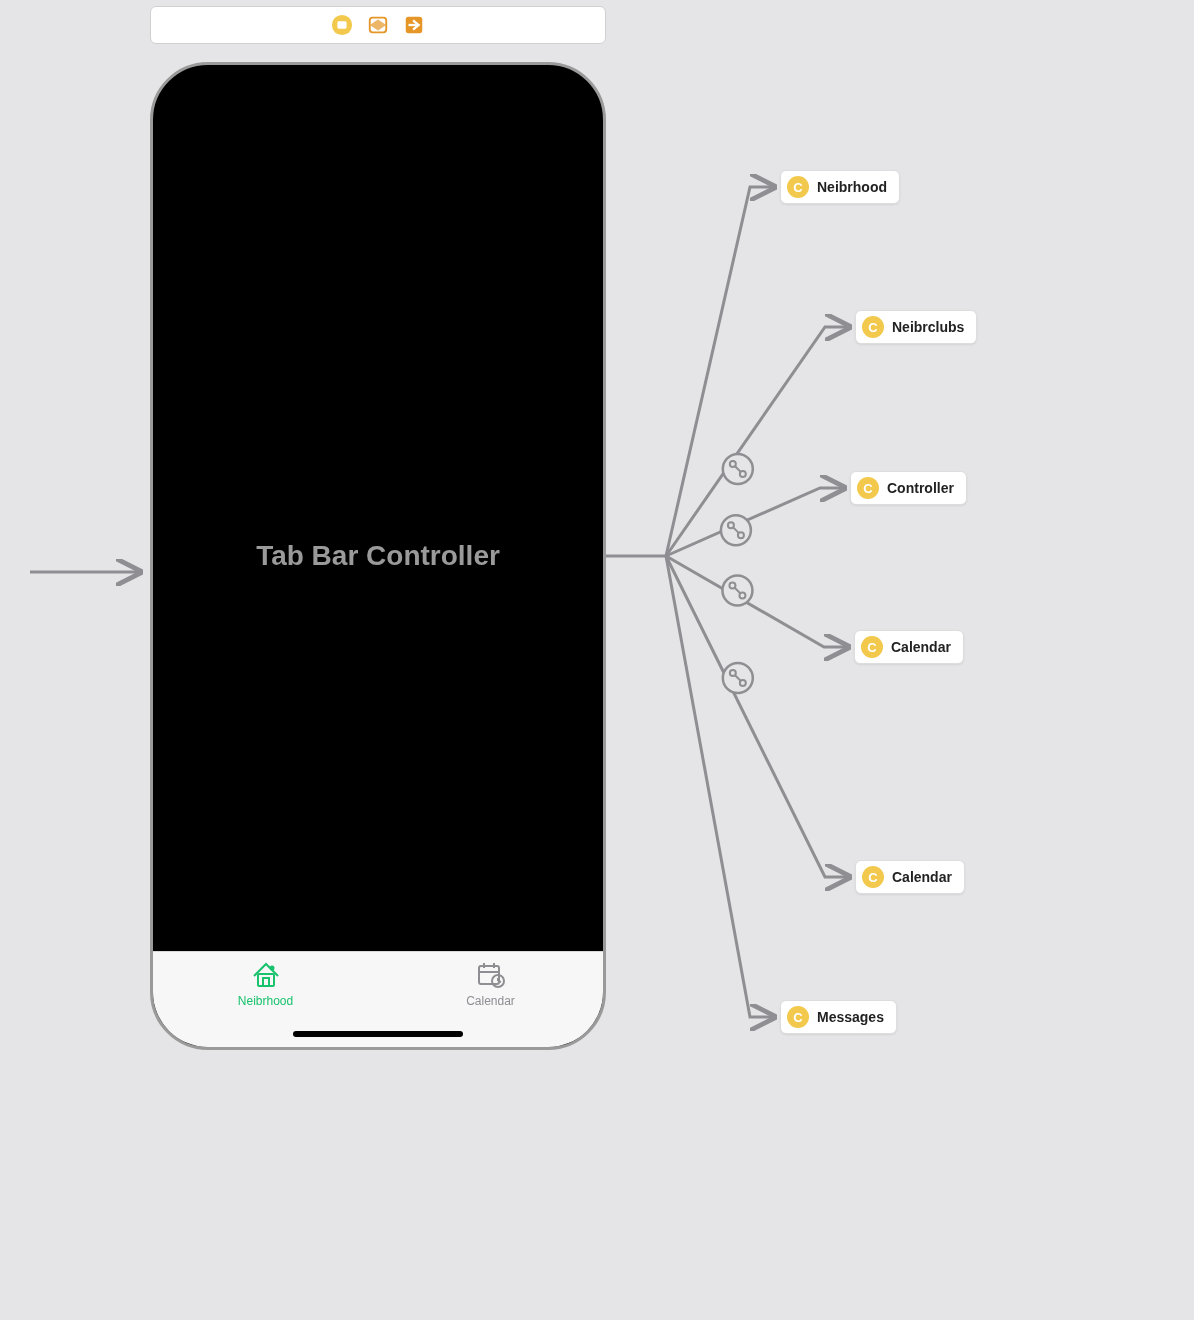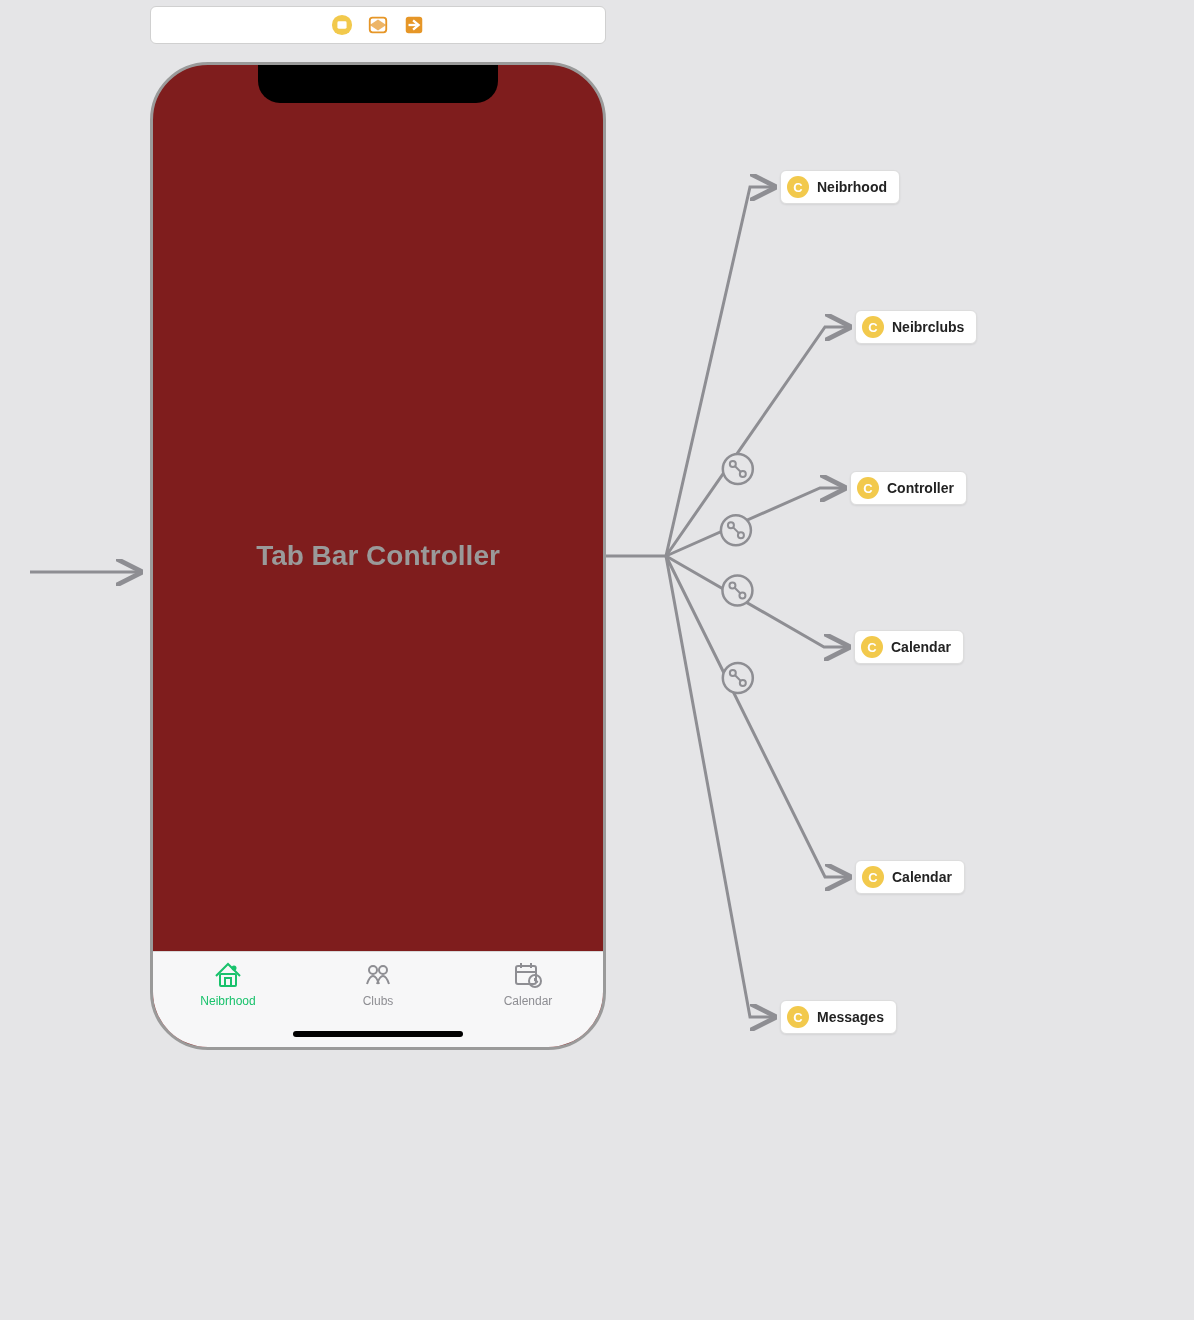--- a/index.html
+++ b/index.html
@@ -44,21 +44,21 @@
 
   
   .phone {
     position: absolute;
     left: 150px;
     top: 62px;
     width: 456px;
     height: 988px;
     border: 3px solid #9a9a9a;
     border-radius: 58px;
-    background: #7f1d1d;
+    background: #000000;
     overflow: hidden;
   }
   .notch {
     position: absolute;
     top: -2px;
     left: 50%;
     transform: translateX(-50%);
     width: 240px;
     height: 40px;
     background: #000;
@@ -224,31 +224,20 @@
         <svg viewBox="0 0 32 30" width="32" height="30">
           <path d="M4 16 L16 4 L28 16" fill="none" stroke="#19c26c" stroke-width="2"></path>
           <rect x="8" y="14" width="16" height="12" rx="1" fill="none" stroke="#19c26c" stroke-width="2"></rect>
           <rect x="13" y="18" width="6" height="8" fill="none" stroke="#19c26c" stroke-width="2"></rect>
           <circle cx="22" cy="8" r="2.5" fill="#19c26c"></circle>
         </svg>
       </span>
       <span class="tab-label">Neibrhood</span>
     </div>
 
-    <div class="tab">
-      <span class="tab-icon">
-        <svg viewBox="0 0 32 30" width="32" height="30" stroke="#8e8e93" fill="none" stroke-width="2">
-          <circle cx="11" cy="10" r="4"></circle>
-          <circle cx="21" cy="10" r="4"></circle>
-          <path d="M5 24 c2 -6 4 -8 6 -8 s4 2 6 8"></path>
-          <path d="M15 24 c2 -6 4 -8 6 -8 s4 2 6 8"></path>
-        </svg>
-      </span>
-      <span class="tab-label">Clubs</span>
-    </div>
 
 
     <div class="tab">
       <span class="tab-icon">
         <svg viewBox="0 0 32 30" width="32" height="30" stroke="#8e8e93" fill="none" stroke-width="2">
           <rect x="4" y="6" width="20" height="18" rx="2"></rect>
           <line x1="4" y1="12" x2="24" y2="12"></line>
           <line x1="9" y1="3" x2="9" y2="8"></line>
           <line x1="19" y1="3" x2="19" y2="8"></line>
           <circle cx="23" cy="21" r="6"></circle>

